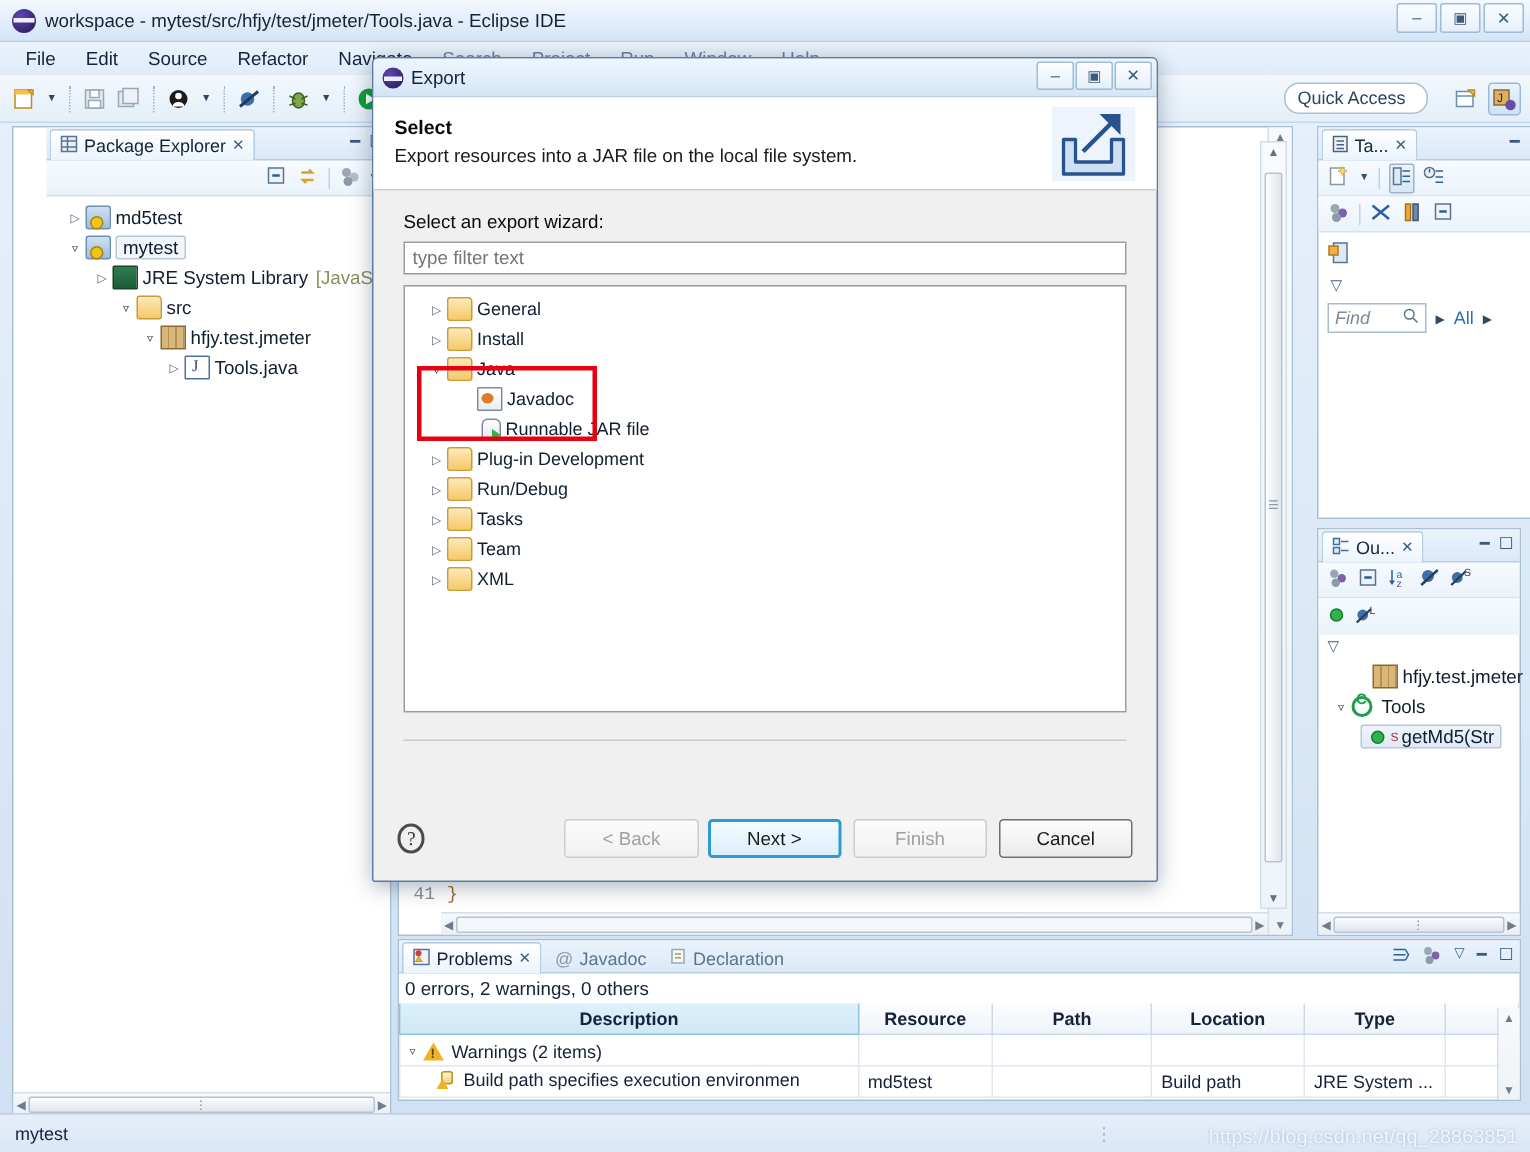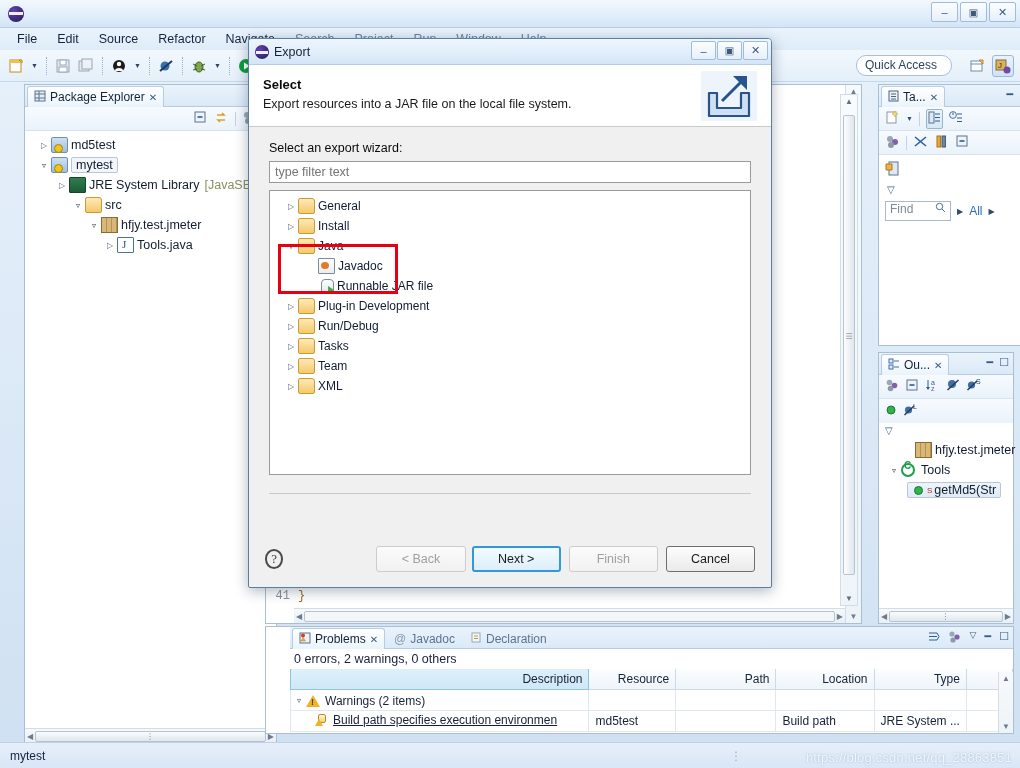--- a/index.html
+++ b/index.html
@@ -156,21 +156,21 @@
   .vthumb {
     position: absolute; left: 2px; width: 12px;
     background: linear-gradient(90deg,#fdfdfe,#dfe6ed); border: 1px solid #b7c3cf; border-radius: 2px;
   }
 
   
   .ptable { width: 100%; border-collapse: collapse; font-size: 12px; }
   .ptable th {
     background: linear-gradient(180deg,#fbfdff,#eef4fa);
     border: 1px solid #cdd9e5; border-top: none;
-    font-weight: normal; text-align: right; padding: 3px 6px; color: #16223a; height: 20px;
+    font-weight: bold; text-align: center; padding: 3px 6px; color: #16223a; height: 20px;
   }
   .ptable th.sorted { background: linear-gradient(180deg,#ddf0fa,#cfe8f7); border-color:#8fc4de; }
   .ptable td {
     border: 1px solid #e0e8ef; padding: 2px 6px; height: 20px; color: #16223a; white-space: nowrap; overflow: hidden;
   }
 
   
   .statusbar {
     position: absolute; left: 0; bottom: 0; width: 1020px; height: 26px;
     background: linear-gradient(180deg,#e6eefa,#dae6f6);
@@ -245,31 +245,32 @@
   }
   .red-box {
     position: absolute; border: 3px solid #e60012; pointer-events: none;
   }
   .jar-sel {
     background: linear-gradient(180deg,#e3eefb,#c9ddf4);
     border: 1px solid #8fb4dc; border-radius: 2px; padding: 0 6px 0 2px;
   }
   .find-box {
     width: 66px; height: 20px; border: 1px solid #a9bacb; background: #fff;
-    display: flex; justify-content: space-between; padding: 0 4px;
-    font-size: 12px; color: #7d8a98;
+    display: flex; align-items: center; justify-content: space-between; padding: 0 4px;
+    font-size: 12px; color: #7d8a98; font-style: italic;
   }
 </style>
 </head>
 <body>
 
 <div id="app">
 
   <div class="titlebar">
     <div class="title-icon"></div>
+    <div class="title-text">workspace - mytest/src/hfjy/test/jmeter/Tools.java - Eclipse IDE</div>
     <div class="winbtns">
       <div class="winbtn">–</div>
       <div class="winbtn sq">▣</div>
       <div class="winbtn">✕</div>
     </div>
   </div>
 
   <div class="menubar">
     <div class="menuitem">File</div>
     <div class="menuitem">Edit</div>
@@ -354,21 +355,21 @@
       <div class="persp-btn active">
         <svg width="16" height="16">
             <rect x="1" y="2" width="10" height="10" fill="#d9b15f" stroke="#8a6a32"></rect>
             <text x="3" y="10" font-size="8" fill="#3a2a10">J</text>
             <circle cx="12" cy="12" r="3.5" fill="#6c4aa8"></circle>
           </svg>
       </div>
     </div>
   </div>
 
-  <div class="panel" style="left:24px; top:84px; width:253px; height:660px;">
+  <div class="panel" style="left:8px; top:84px; width:253px; height:660px;padding-left:22px;">
     <div class="panel-tabbar">
       <div class="ptab">
         <span>
           <svg width="12" height="12">
               <rect x="1" y="1" width="10" height="10" fill="#e8eef5" stroke="#5a7390"></rect>
               <line x1="1" y1="4" x2="11" y2="4" stroke="#5a7390"></line>
               <line x1="1" y1="8" x2="11" y2="8" stroke="#5a7390"></line>
               <line x1="5" y1="1" x2="5" y2="11" stroke="#5a7390"></line>
             </svg>
         </span>
@@ -658,21 +659,21 @@
         </span>
       </div>
     </div>
     <div class="hscroll" style="position:absolute;left:0;right:0;bottom:0;">
       <span>◀</span>
       <span class="thumb">⋮</span>
       <span>▶</span>
     </div>
   </div>
 
-  <div class="panel" style="left:265px; top:626px; width:749px; height:108px; background:#fff;padding-left:24px;">
+  <div class="panel" style="left:265px; top:626px; width:749px; height:108px; background:#fff;">
     <div class="panel-tabbar">
       <div class="ptab">
         <span>
           <svg width="12" height="12">
               <rect x="1" y="1" width="10" height="10" fill="#eef2f7" stroke="#5a7390"></rect>
               <circle cx="4" cy="3.5" r="2" fill="#d63a3a"></circle>
               <path d="M2 9 l2.2 -3.6 l2.2 3.6 z" fill="#f0b323" stroke="#9a7210" stroke-width=".4"></path>
             </svg>
         </span>
         <span>Problems</span>
@@ -737,21 +738,21 @@
             </span>
           </td>
           <td></td>
           <td></td>
           <td></td>
           <td></td>
           <td></td>
         </tr>
         <tr>
           <td>
-            <span style="display:inline-flex;align-items:center;gap:5px;padding-left:18px;text-decoration:underline;">
+            <span style="display:inline-flex;align-items:center;gap:5px;padding-left:18px;">
               <span style="position:relative;display:inline-block;width:13px;height:13px;">
                 <span style="position:absolute;left:3px;top:1px;width:8px;height:9px;background:linear-gradient(180deg,#fdf4d0,#efd37c);border:1px solid #b59522;border-radius:2px;"></span>
                 <span style="position:absolute;left:0;bottom:0;width:0;height:0;border-left:4px solid transparent;border-right:4px solid transparent;border-bottom:7px solid #f0b323;"></span>
               </span>
               <span>Build path specifies execution environmen</span>
             </span>
           </td>
           <td>md5test</td>
           <td></td>
           <td>Build path</td>

